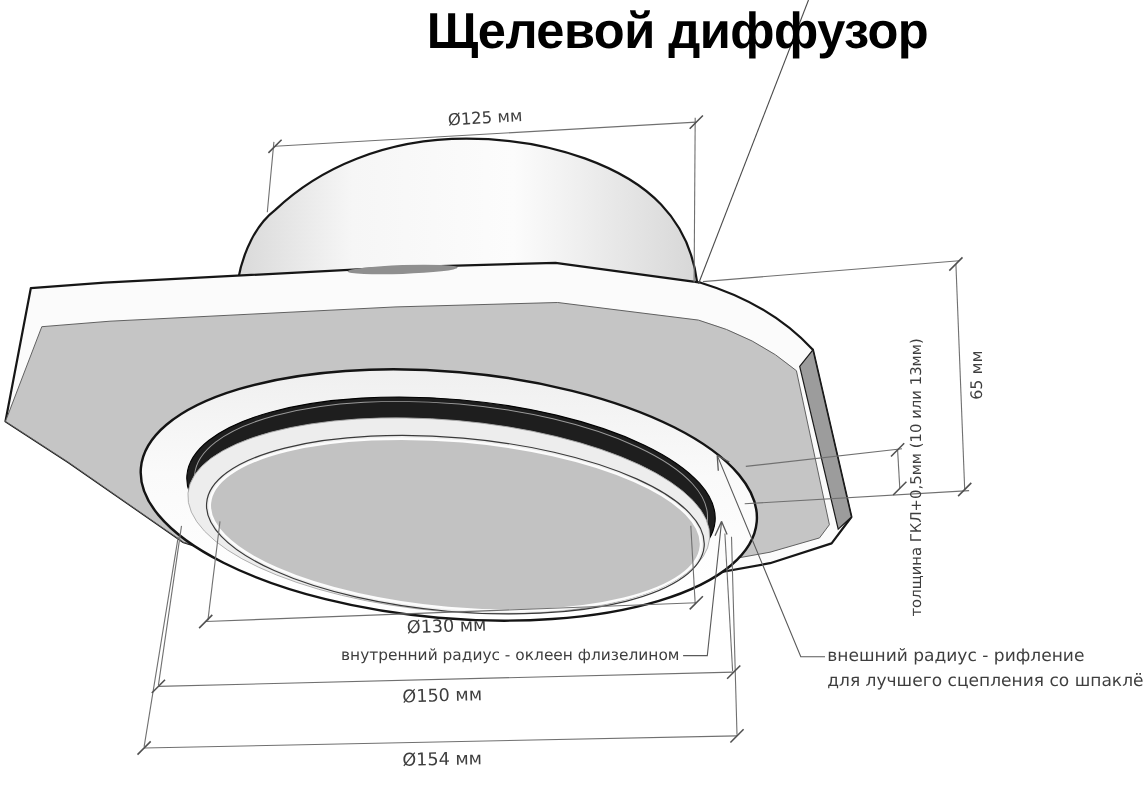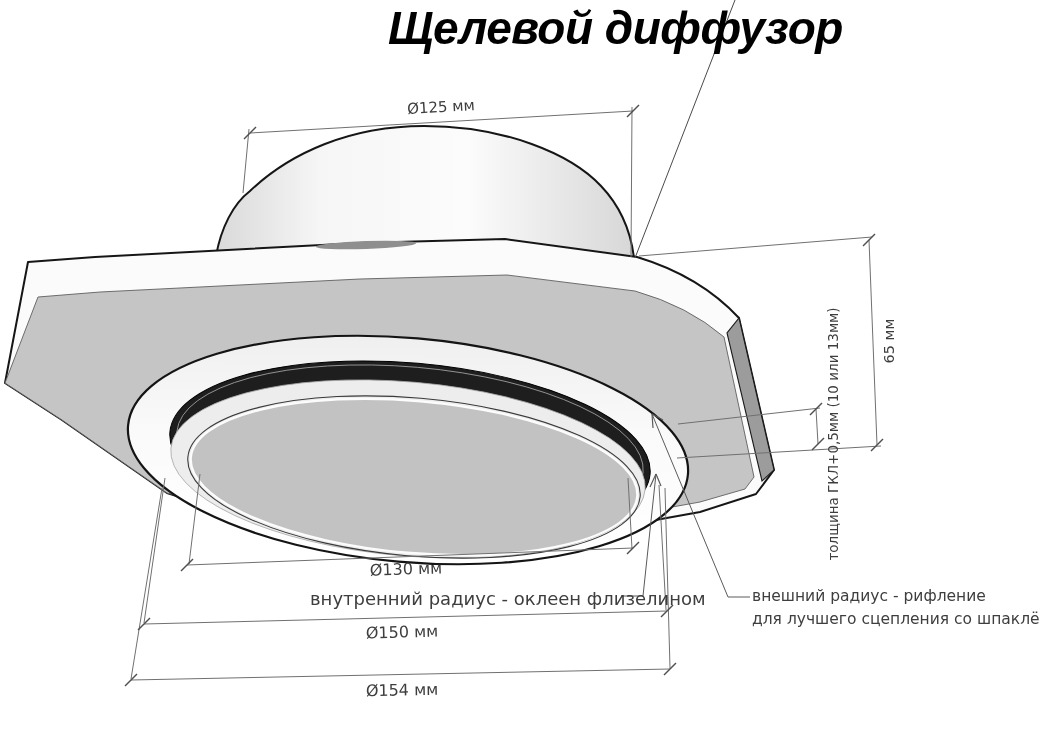--- a/index.html
+++ b/index.html
@@ -13,37 +13,36 @@
   .drawing-svg{position:absolute;left:0;top:0;}
   .title-line{
     position:absolute;
     font-family:"Liberation Sans", sans-serif;
     font-weight:bold;
     font-size:46px;
     line-height:48px;
     color:#000000;
     letter-spacing:-0.5px;
     white-space:nowrap;
-    font-style:italic;
   }
   .title-1{left:388px;top:4px;}
   .title-2{left:526px;top:62px;}
   .dim-label{
     position:absolute;
     color:#3e3e3e;
     white-space:nowrap;
     font-size:15px;
   }
   .lbl-d125{left:441px;top:107px;transform:translate(-50%,-50%) rotate(-3.4deg);font-size:15px;}
   .lbl-d65{left:889px;top:341px;transform:translate(-50%,-50%) rotate(-90deg);font-size:14.5px;}
   .lbl-gkl{left:833px;top:434px;transform:translate(-50%,-50%) rotate(-90deg);font-size:13.5px;}
   .lbl-d130{left:406px;top:569px;transform:translate(-50%,-50%) rotate(-2deg);font-size:16px;}
   .lbl-d150{left:402px;top:632px;transform:translate(-50%,-50%) rotate(-1.7deg);font-size:16px;}
   .lbl-d154{left:402px;top:690px;transform:translate(-50%,-50%) rotate(-1deg);font-size:16px;}
-  .lbl-fliz{left:310px;top:588px;font-size:18px;}
+  .lbl-fliz{left:310px;top:588px;font-size:14px;}
   .lbl-outer{left:752px;top:585px;font-size:15.5px;line-height:23px;}
 </style>
 </head>
 <body>
 
 <div class="canvas">
 
   <svg class="drawing-svg" width="1040" height="729" viewBox="0 0 1040 729">
     <defs>
       <linearGradient id="ductGrad" x1="0" y1="0" x2="1" y2="0">

